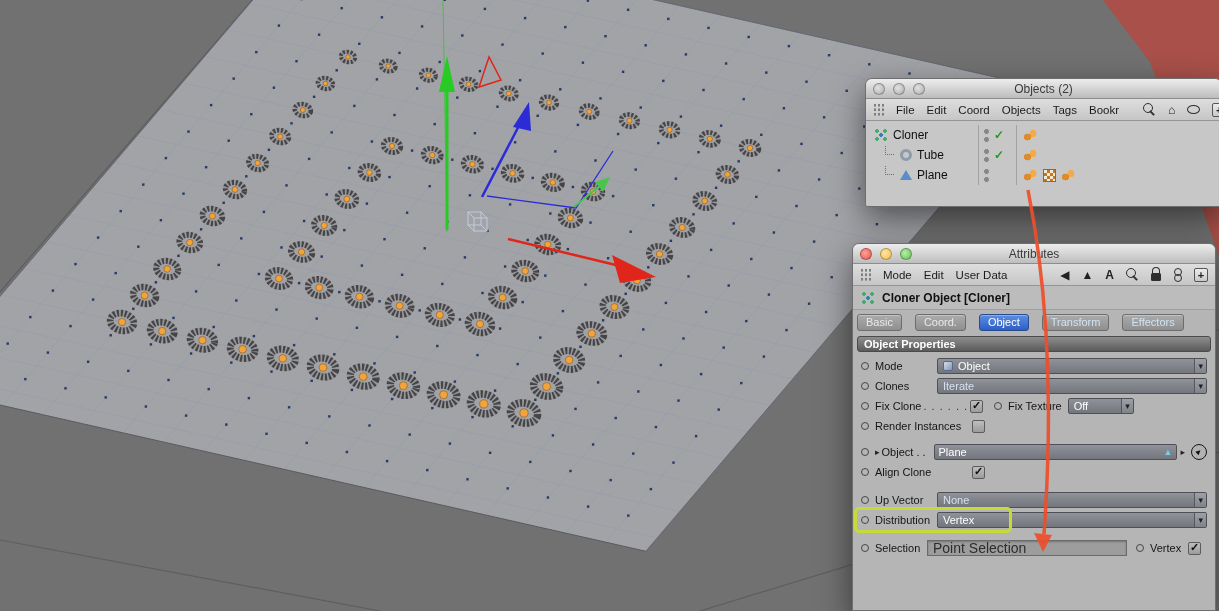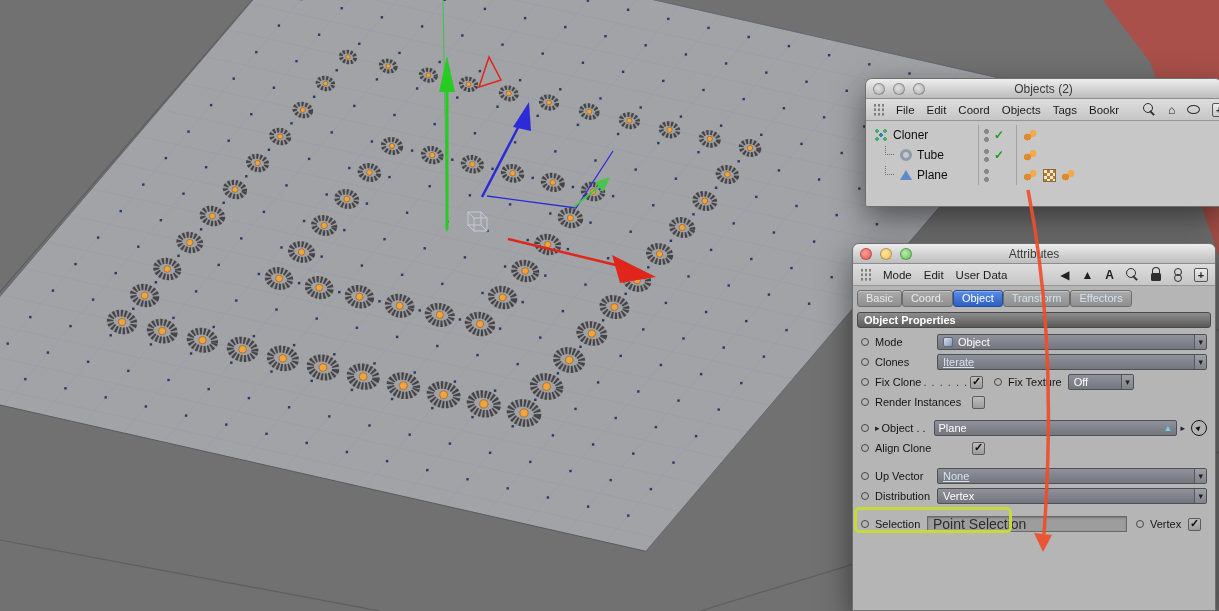--- a/index.html
+++ b/index.html
@@ -71,40 +71,40 @@
                radial-gradient(circle at 10px 4.5px,#f2ab4a 3.4px,transparent 3.6px); }
   .checker { width:13px; height:13px; flex:none; border:1px solid #8a6a3a;
     background-image:linear-gradient(45deg,#c07828 25%,transparent 25%,transparent 75%,#c07828 75%),
                      linear-gradient(45deg,#c07828 25%,#f2ead8 25%,#f2ead8 75%,#c07828 75%);
     background-size:6px 6px; background-position:0 0,3px 3px; }
 
   
   .attrs-body { background:#b5b5b5; height:325px; }
   .objheader { display:flex; align-items:center; gap:7px; height:24px; padding:0 8px;
                border-bottom:1px solid #9e9e9e; font-size:12px; font-weight:bold; color:#101010; background:#bcbcbc; }
-  .tabsrow { display:flex; gap:0; padding:4px 8px 3px 4px; }
+  .tabsrow { display:flex; gap:13px; padding:4px 8px 3px 4px; }
   .tab { padding:1px 8px 2px 8px; border:1px solid #6d6d6d; border-radius:3px; font-size:11px;
          background:linear-gradient(#ababab,#8f8f8f); color:#e9e9e9;
          box-shadow:inset 0 1px 0 rgba(255,255,255,.3); cursor:default; }
   .tab.active { background:linear-gradient(#5c8ee2,#2d5ec6); color:#fff; border-color:#2a4a90; }
   .tab.link { color:#cfe3f1; }
   .sechdr { margin:2px 4px 4px 4px; background:linear-gradient(#8d8d8d,#5b5b5b); border:1px solid #4a4a4a;
             border-radius:3px; color:#fff; font-weight:bold; font-size:11px; padding:1px 6px; }
   .row { display:flex; align-items:center; height:20px; padding:0 8px; font-size:11px; color:#151515; position:relative; }
   .sp6 { height:6px; } .sp8 { height:8px; }
   .bullet { width:8px; height:8px; border:1.5px solid #474747; border-radius:50%; margin-right:6px; flex:none; background:transparent; }
   .lblw { width:62px; flex:none; }
   .dd { flex:1; height:16px; background:linear-gradient(#8f929a,#73767d); border:1px solid #4e5055; border-radius:2px;
         color:#fff; display:flex; align-items:center; padding:0 0 0 5px; font-size:11px; overflow:hidden; }
   .dd.small { flex:none; width:66px; }
   .ddarrow { margin-left:auto; border-left:1px solid #55575c; padding:0 3px; color:#1e2023; font-size:9px;
              background:linear-gradient(#9da0a7,#808389); height:100%; display:flex; align-items:center; font-style:normal; }
   .dd-icon { width:10px; height:10px; border-radius:2px; margin-right:5px; flex:none;
              background:linear-gradient(135deg,#d8e0ec,#8494b4); border:1px solid #5a6a8a; }
-  .val-blue { color:#d5e2ee;text-decoration:underline; }
+  .val-blue { color:#d5e2ee; }
   .cb { width:13px; height:13px; background:linear-gradient(#bebebe,#9c9c9c); border:1px solid #5c5c5c; border-radius:2px;
         display:flex; align-items:center; justify-content:center; flex:none; }
   .ck { font-style:normal; font-size:11px; font-weight:bold; color:#101010; line-height:1; margin-top:-1px; }
   .leader { color:#3a3a3a; margin:0 2px; letter-spacing:1px; }
   .objfield { flex:1; height:16px; background:linear-gradient(#8f929a,#73767d); border:1px solid #4e5055; border-radius:2px;
               color:#fff; display:flex; align-items:center; padding:0 4px; font-size:11px; }
   .fld-a { margin-left:auto; color:#79ccf0; font-size:9px; font-style:normal; }
   .disc { color:#222; font-size:9px; margin-right:2px; font-style:normal; }
   .circle-btn { width:16px; height:16px; border:1.6px solid #161616; border-radius:50%; background:#b2b2b2;
                 display:flex; align-items:center; justify-content:center; margin-left:4px; flex:none; }
@@ -738,20 +738,24 @@
       <span class="mspacer"></span>
       <span class="glyph">◀</span>
       <span class="glyph">▲</span>
       <span class="glyph" style="font-weight:bold">A</span>
       <span class="search-i"></span>
       <span class="lock-i"></span>
       <span class="link8"></span>
       <span class="plusbox">+</span>
     </nav>
     <div class="attrs-body">
+      <div class="objheader">
+        <i class="cloner-ic"></i>
+        <span>Cloner Object [Cloner]</span>
+      </div>
       <div class="tabsrow">
         <span class="tab">Basic</span>
         <span class="tab">Coord.</span>
         <span class="tab active">Object</span>
         <span class="tab link">Transform</span>
         <span class="tab link">Effectors</span>
       </div>
       <div class="sechdr">Object Properties</div>
 
       <div class="row">

